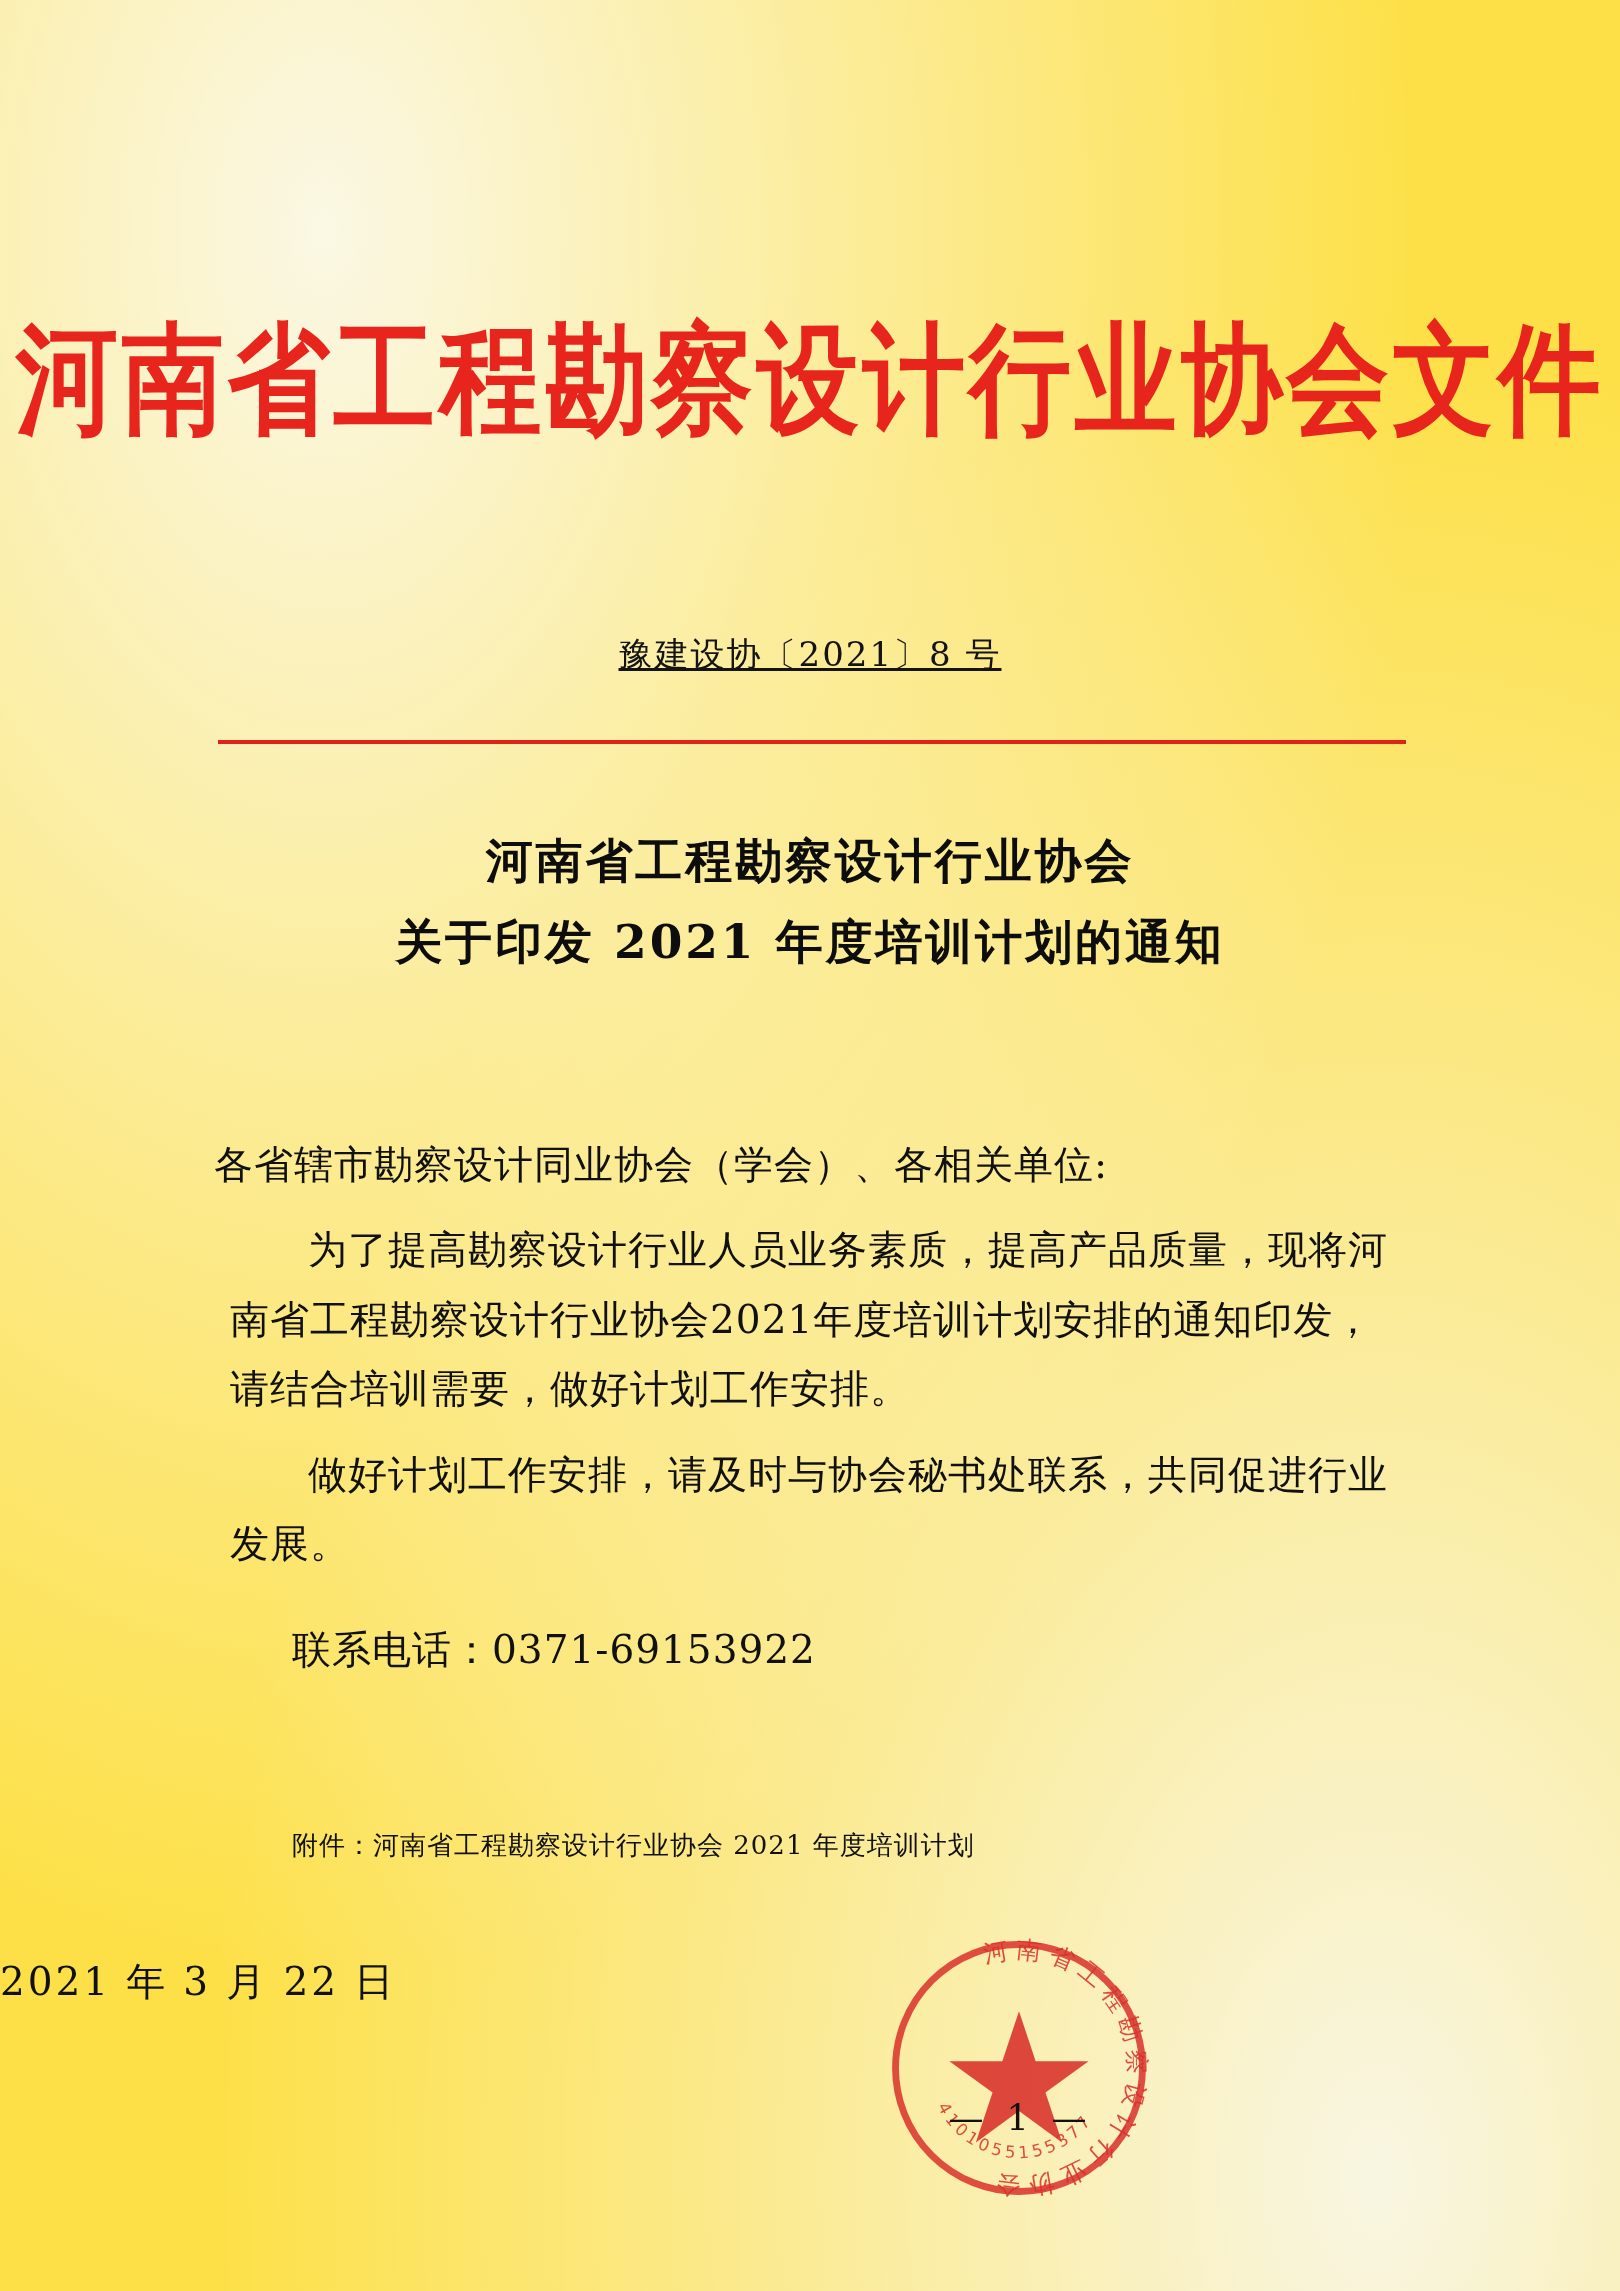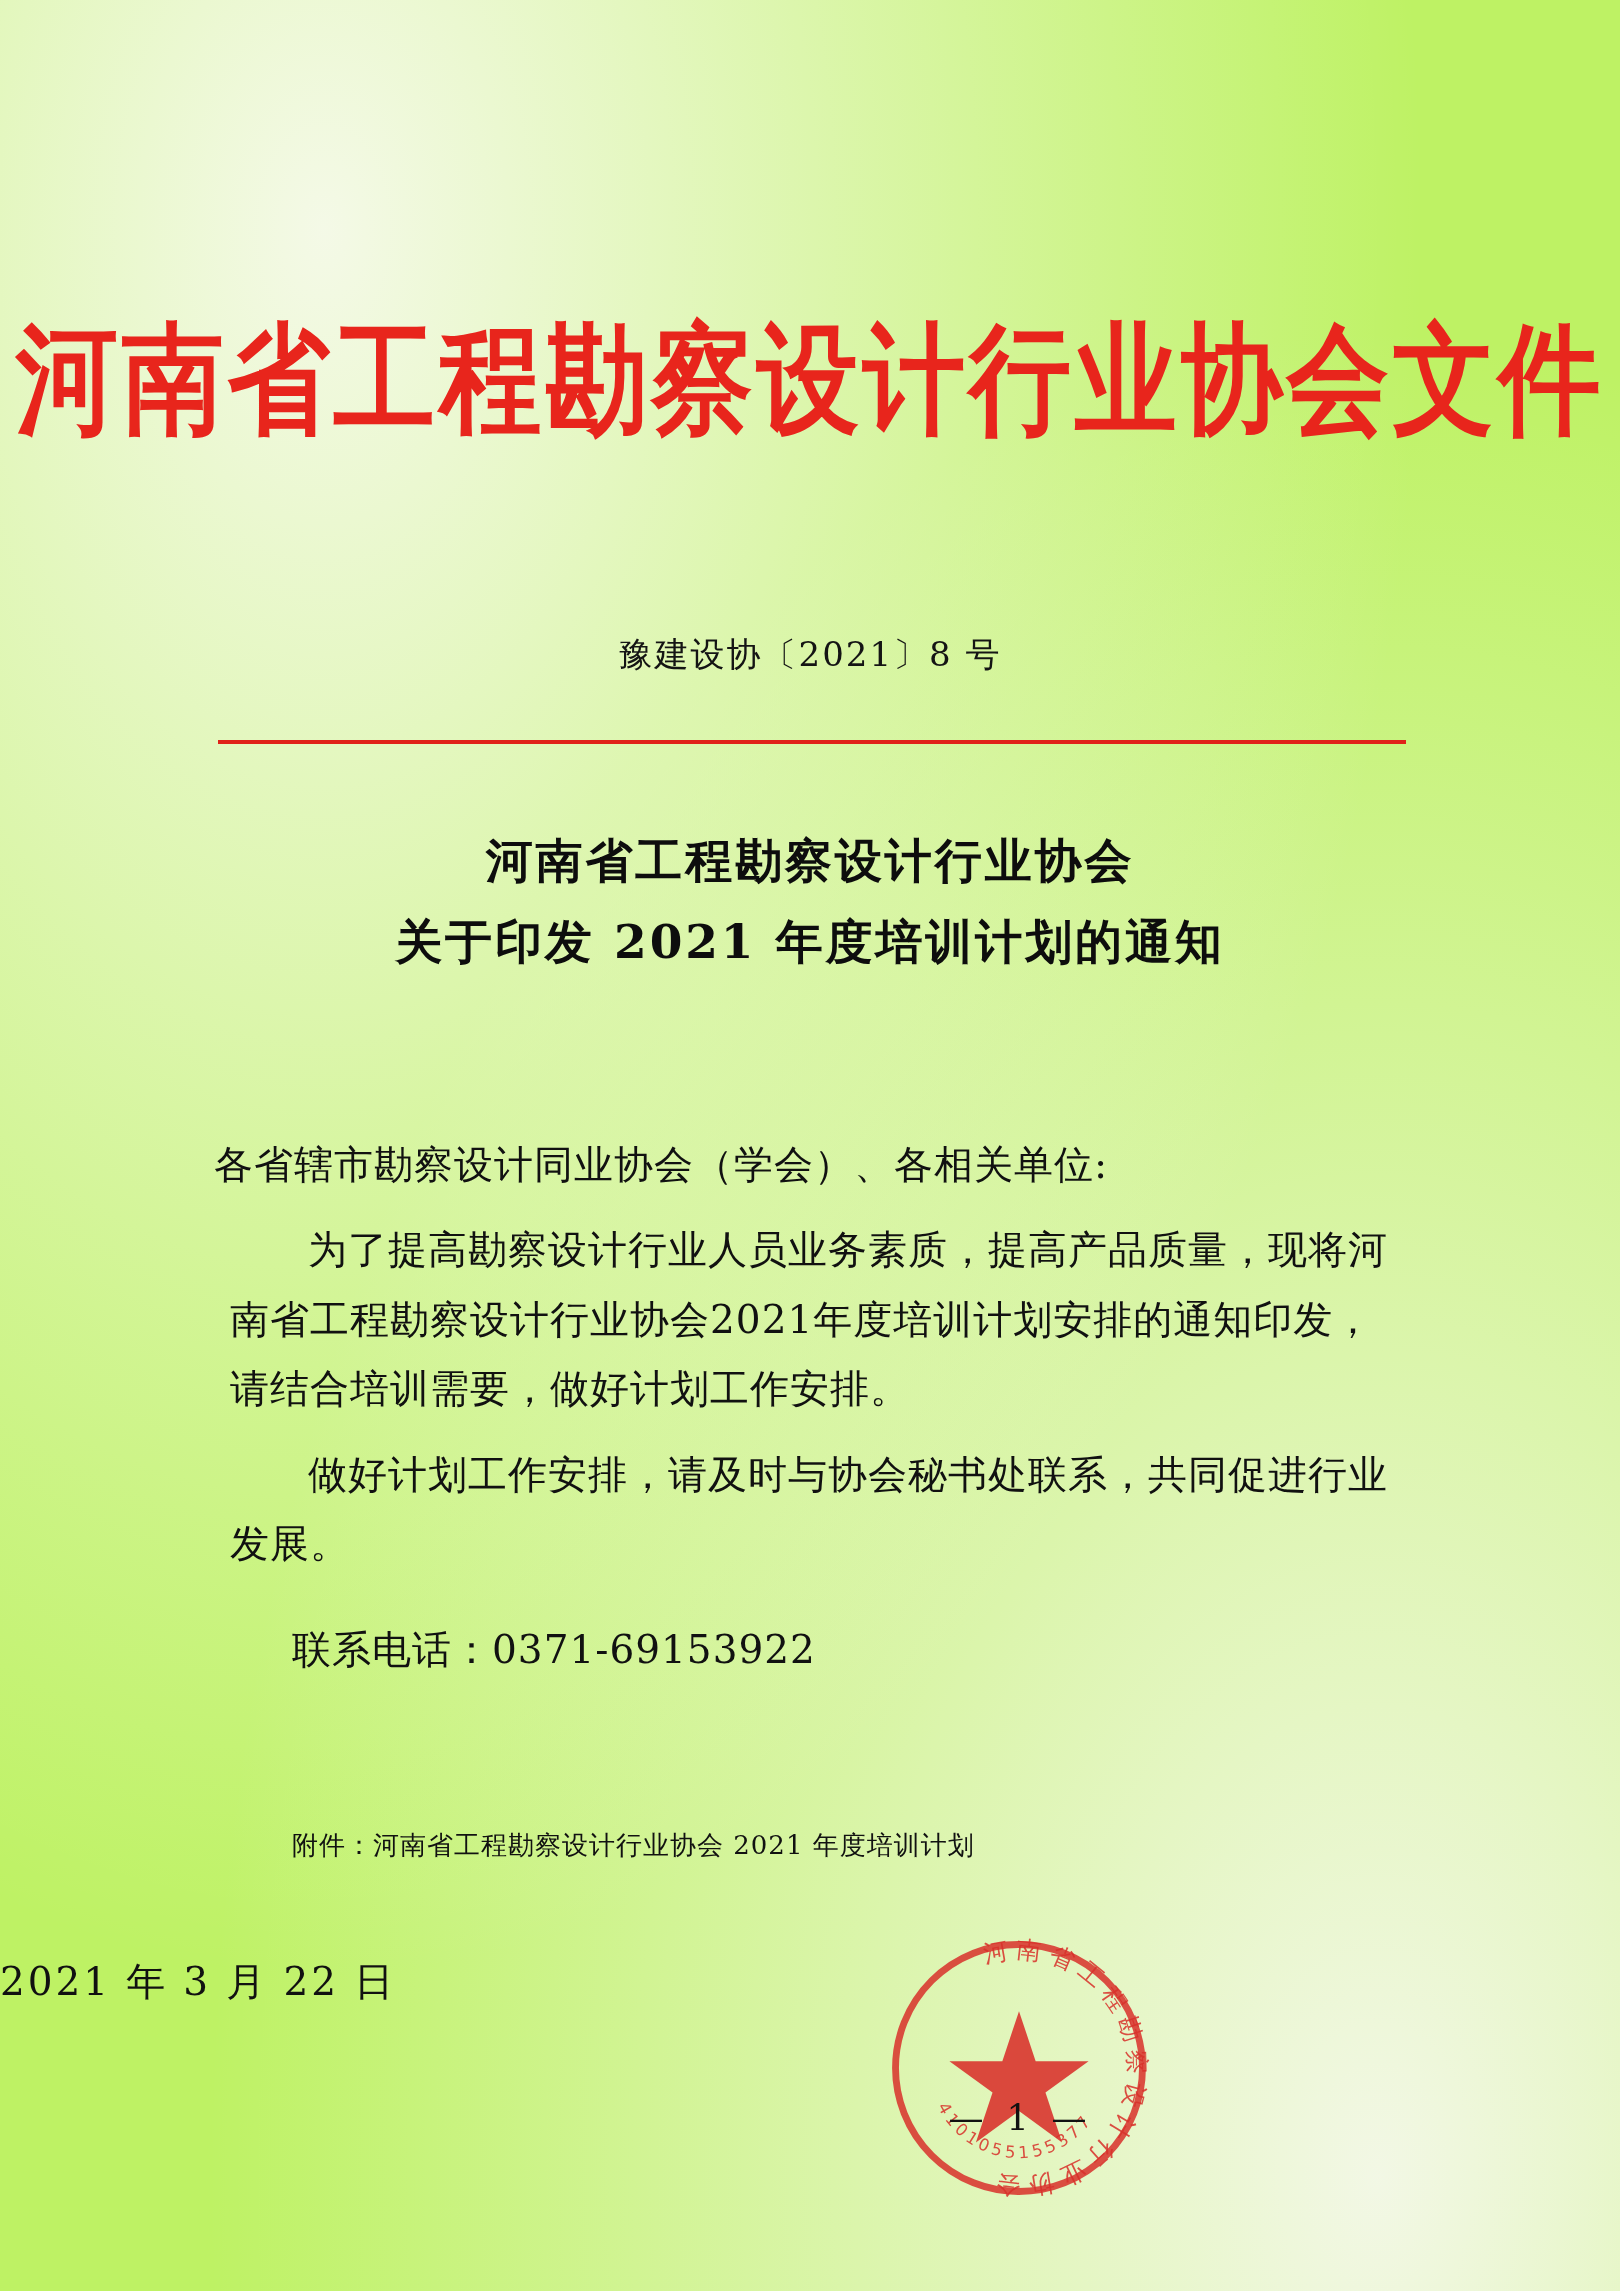--- a/index.html
+++ b/index.html
@@ -14,21 +14,21 @@
     color: #1a1a1a;
     position: relative;
     overflow: hidden;
   }
 
   .page {
     position: absolute;
     top: 0; left: 0;
     width: 1620px;
     height: 2292px;
-    background: #bef264;
+    background: #fde047;
   }
 
   
   .paper-tint {
     position: absolute;
     inset: 0;
     background:
       radial-gradient(ellipse at 20% 10%, rgba(250,250,245,0.9), rgba(253,253,251,0) 60%),
       radial-gradient(ellipse at 85% 95%, rgba(248,248,243,0.9), rgba(253,253,251,0) 60%);
     pointer-events: none;
@@ -54,20 +54,21 @@
   .doc-number {
     position: absolute;
     top: 632px;
     left: 0;
     width: 1620px;
     text-align: center;
     font-size: 34px;
     letter-spacing: 2px;
     color: #141414;
     font-family: "DejaVu Serif", "Liberation Serif", serif;
+    text-decoration: underline;
   }
 
   .red-rule {
     position: absolute;
     top: 740px;
     left: 218px;
     width: 1188px;
     height: 3.9px;
     background: #e02219;
   }

